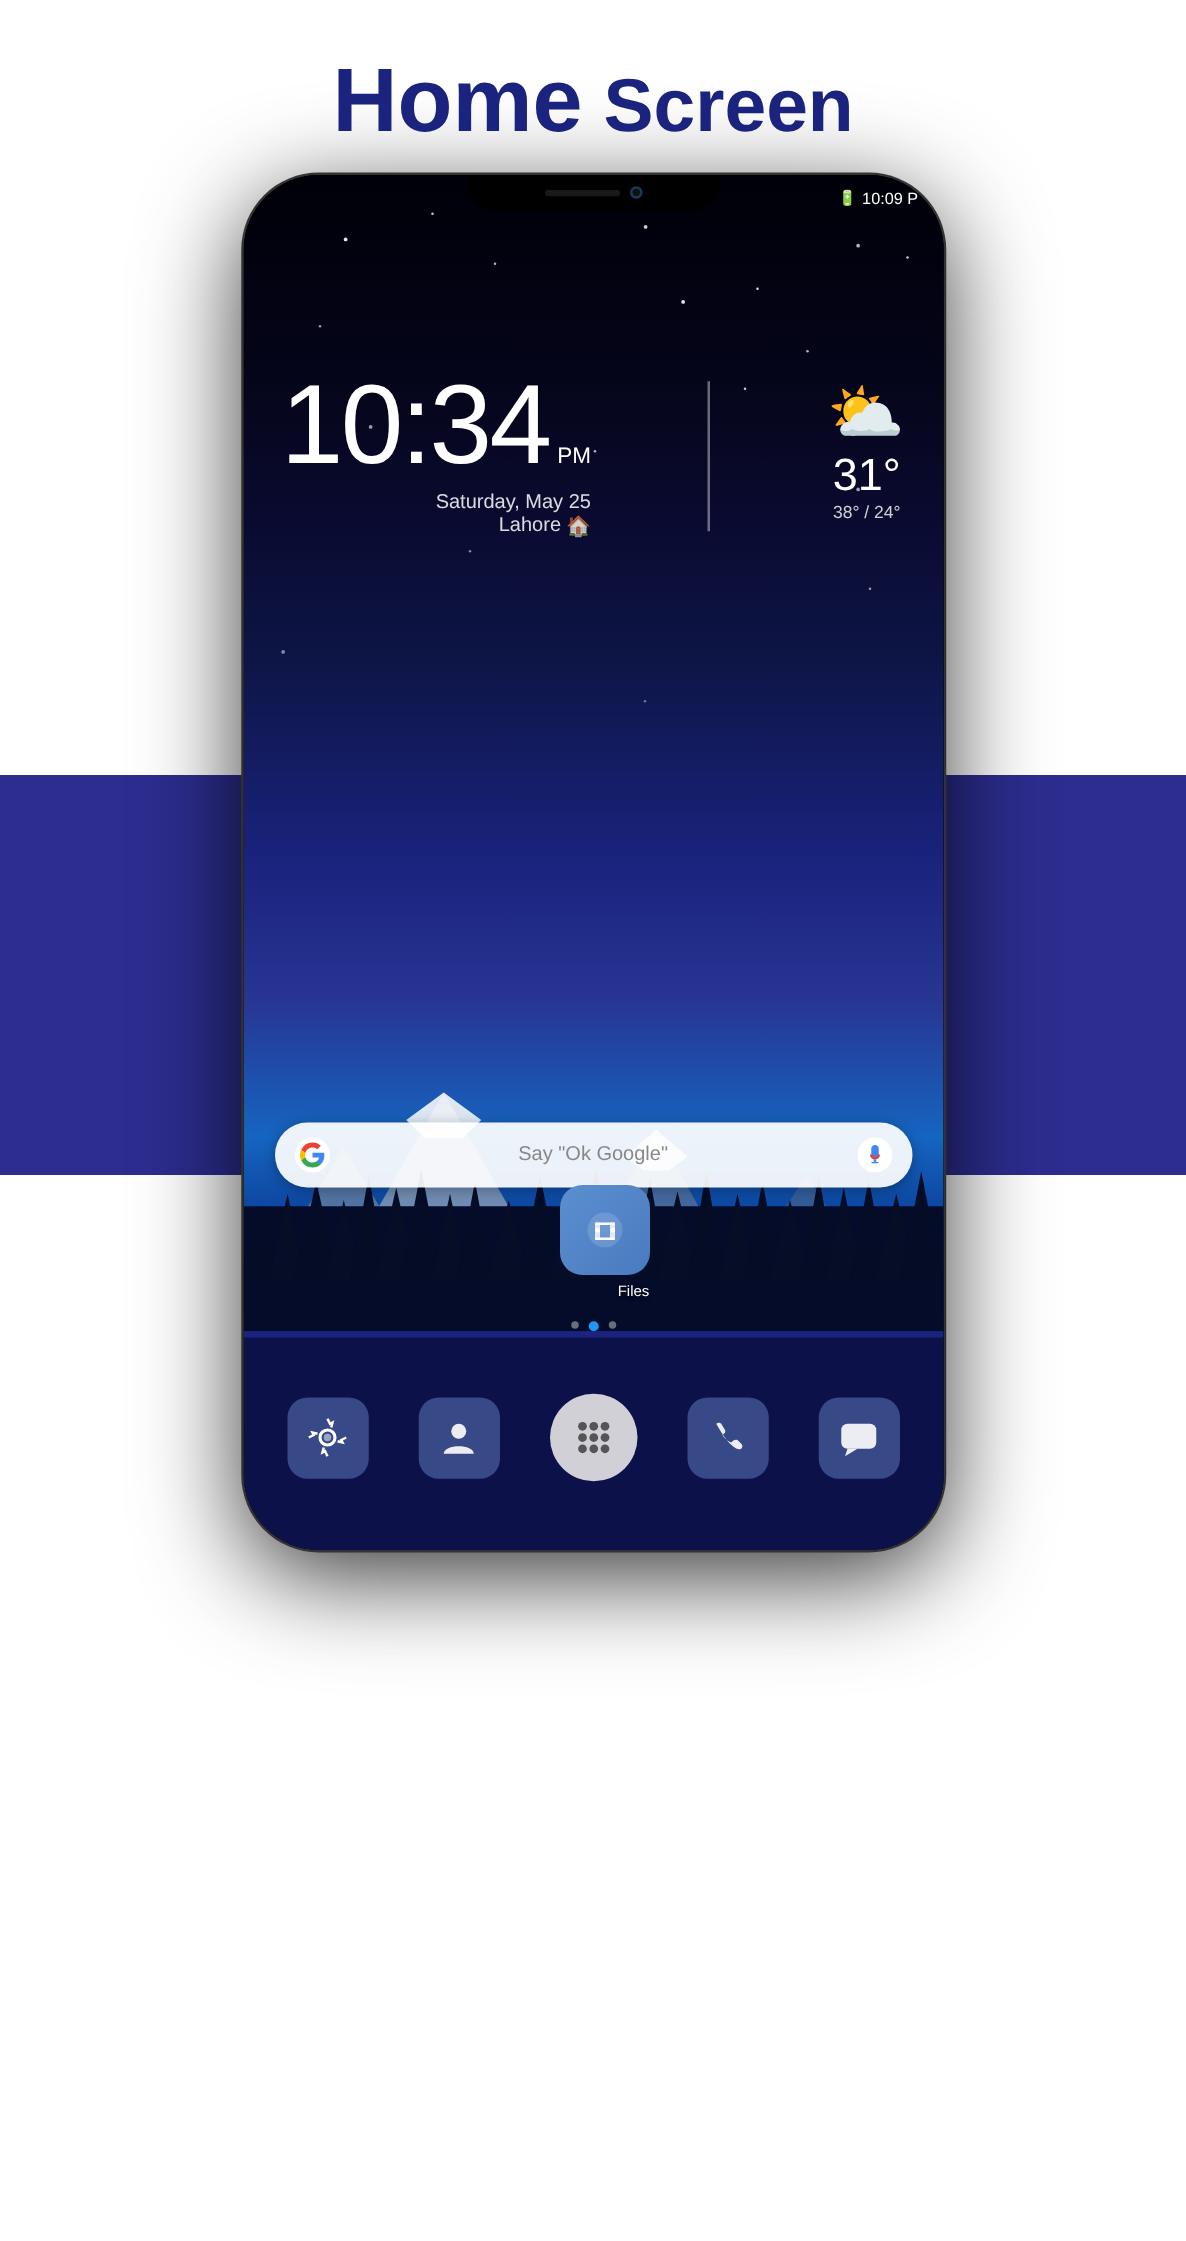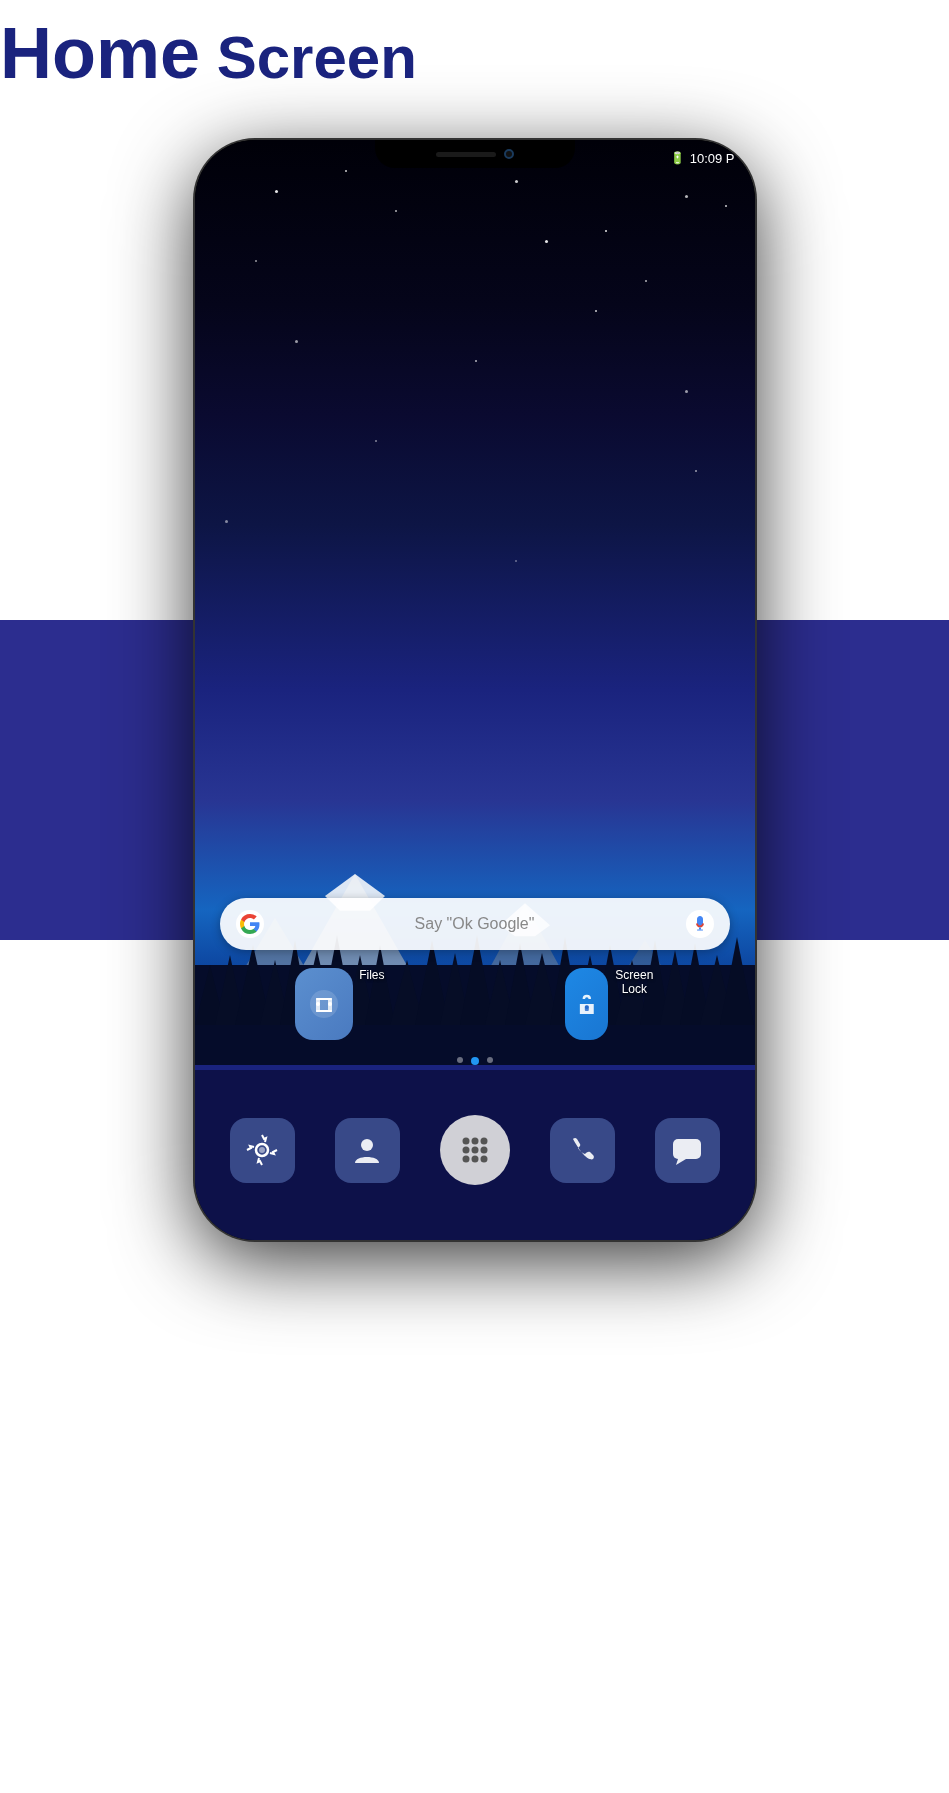--- a/index.html
+++ b/index.html
@@ -7,21 +7,22 @@
       width: 949px;
       height: 1793px;
       background: #ffffff;
       font-family: 'Arial', sans-serif;
       overflow: hidden;
       position: relative;
     }
 
     
     .page-title {
-      padding-top: 12px;
+      text-align: center;
+      padding-top: 40px;
       padding-bottom: 20px;
       position: relative;
       z-index: 10;
     }
     .title-home {
       font-size: 72px;
       font-weight: 900;
       color: #1a237e;
     }
     .title-screen {
@@ -297,22 +298,22 @@
       left: 0;
       right: 0;
       display: flex;
       justify-content: space-around;
       padding: 0 10px;
       z-index: 15;
     }
 
     .app-item {
       display: flex;
-      flex-direction: row;
-      align-items: flex-start;
+      flex-direction: column;
+      align-items: flex-end;
       gap: 6px;
       width: 90px;
     }
 
     .app-icon-wrapper {
       width: 72px;
       height: 72px;
       border-radius: 18px;
       display: flex;
       align-items: center;
@@ -478,20 +479,41 @@
       <div class="notch-area">
         <div class="notch-speaker"></div>
         <div class="notch-camera"></div>
       </div>
 
       <div class="status-bar">
         <span class="battery-icon">🔋</span>
         <span class="status-time">10:09 P</span>
       </div>
 
+      <div class="clock-widget">
+        <div class="clock-left">
+          <div style="display:flex;align-items:baseline;gap:0;">
+            <span class="clock-time">10:34</span>
+            <span class="clock-ampm" style="color:white;font-size:18px;margin-left:6px;">PM</span>
+          </div>
+          <div class="clock-date">Saturday, May 25</div>
+          <div class="clock-location">
+            <span>Lahore</span>
+            <span>🏠</span>
+          </div>
+        </div>
+
+        <div style="width:2px;height:120px;background:rgba(255,255,255,0.4);margin-top:10px;"></div>
+
+        <div class="weather-right">
+          <div style="font-size:50px;line-height:1;">⛅</div>
+          <div class="weather-temp">31°</div>
+          <div class="weather-range">38° / 24°</div>
+        </div>
+      </div>
 
       <div class="search-bar">
 
         <svg class="google-g" viewBox="0 0 28 28">
           <circle cx="14" cy="14" r="14" fill="white"></circle>
           <path d="M23.5 14.2c0-.7-.06-1.4-.18-2H14v3.78h5.34a4.56 4.56 0 01-1.98 3v2.5h3.2c1.87-1.72 2.94-4.26 2.94-7.28z" fill="#4285F4"></path>
           <path d="M14 24c2.7 0 4.96-.9 6.61-2.42l-3.2-2.5c-.9.6-2.04.96-3.41.96-2.62 0-4.84-1.77-5.63-4.14H5.06v2.58A10 10 0 0014 24z" fill="#34A853"></path>
           <path d="M8.37 15.9A6.06 6.06 0 018.05 14c0-.66.11-1.3.32-1.9V9.52H5.06A10 10 0 004 14c0 1.62.39 3.14 1.06 4.48l3.31-2.58z" fill="#FBBC05"></path>
           <path d="M14 7.96c1.48 0 2.8.51 3.84 1.5l2.87-2.87C18.95 4.99 16.7 4 14 4a10 10 0 00-8.94 5.52l3.31 2.58C9.16 9.73 11.38 7.96 14 7.96z" fill="#EA4335"></path>
         </svg>
@@ -519,32 +541,20 @@
               <circle cx="16" cy="22" r="2" fill="white"></circle>
               <circle cx="28" cy="22" r="2" fill="white"></circle>
             </svg>
           </div>
           <span class="app-label">Files</span>
         </div>
 
 
 
 
-        <div class="app-item">
-          <div class="app-icon-wrapper screenlock-bg">
-            <svg width="44" height="44" viewBox="0 0 44 44">
-
-              <path d="M15 22 L15 32 L29 32 L29 22Z" fill="white" opacity="0.9"></path>
-              <path d="M19 17 C19 13 25 13 25 17" fill="none" stroke="white" stroke-width="2.5" opacity="0.9"></path>
-              <rect x="20" y="24" width="4" height="5" rx="1" fill="rgba(30,100,200,0.8)"></rect>
-              <circle cx="22" cy="25" r="2" fill="rgba(30,100,200,0.8)"></circle>
-            </svg>
-          </div>
-          <span class="app-label">Screen Lock</span>
-        </div>
 
       </div>
 
       <div class="page-dots">
         <div class="dot"></div>
         <div class="dot active"></div>
         <div class="dot"></div>
       </div>
 
       <div class="bottom-dock">

